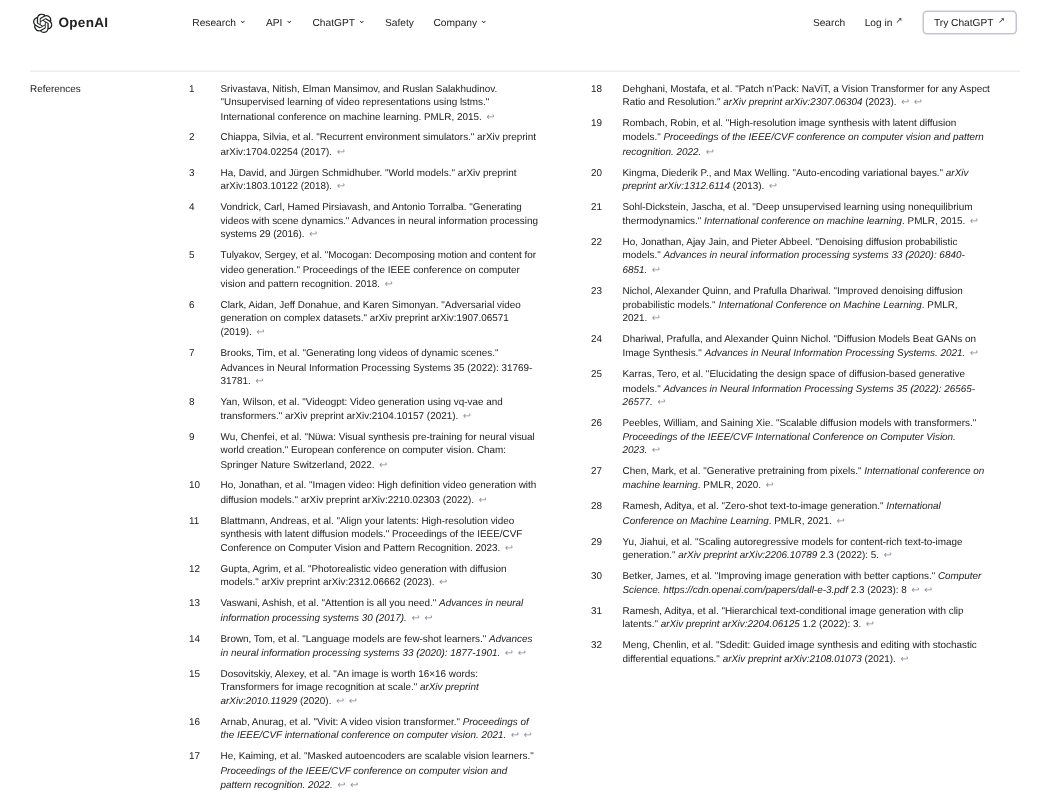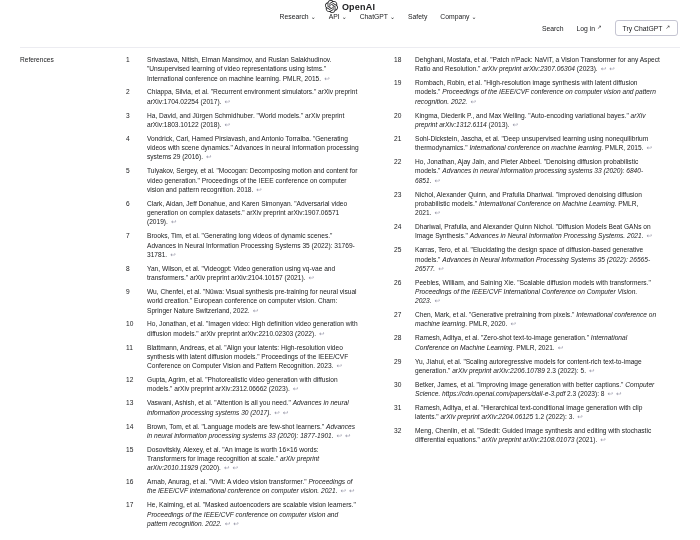--- a/index.html
+++ b/index.html
@@ -3,21 +3,21 @@
 <meta charset="utf-8">
 <style>
   html,body{margin:0;padding:0;background:#ffffff;}
   .screen{
     position:relative;width:700px;height:540px;background:#ffffff;overflow:hidden;
     font-family:"Liberation Sans","DejaVu Sans",sans-serif;color:#202123;
   }
   
   header{
     position:absolute;top:0;left:0;right:0;height:30px;
-    display:flex;align-items:center;padding:0 22px;box-sizing:border-box;flex-direction:column;
+    display:flex;align-items:center;padding:0 22px;box-sizing:border-box;
   }
   .logo{display:flex;align-items:center;gap:4px;cursor:pointer;text-decoration:none;color:#202123;}
   .logo-text{font-size:9px;font-weight:700;letter-spacing:.2px;}
   nav{display:flex;align-items:center;gap:13px;margin-left:56px;font-size:6.8px;}
   .nav-item{display:flex;align-items:center;gap:2px;cursor:pointer;color:#202123;text-decoration:none;white-space:nowrap;}
   .chev{font-size:6px;line-height:1;color:#202123;transform:translateY(-0.5px);}
   .header-right{margin-left:auto;display:flex;align-items:center;gap:13px;font-size:6.8px;}
   .hr-link{display:flex;align-items:center;gap:2px;cursor:pointer;color:#202123;text-decoration:none;white-space:nowrap;}
   .ext{font-size:5.5px;line-height:1;}
   .cta{

